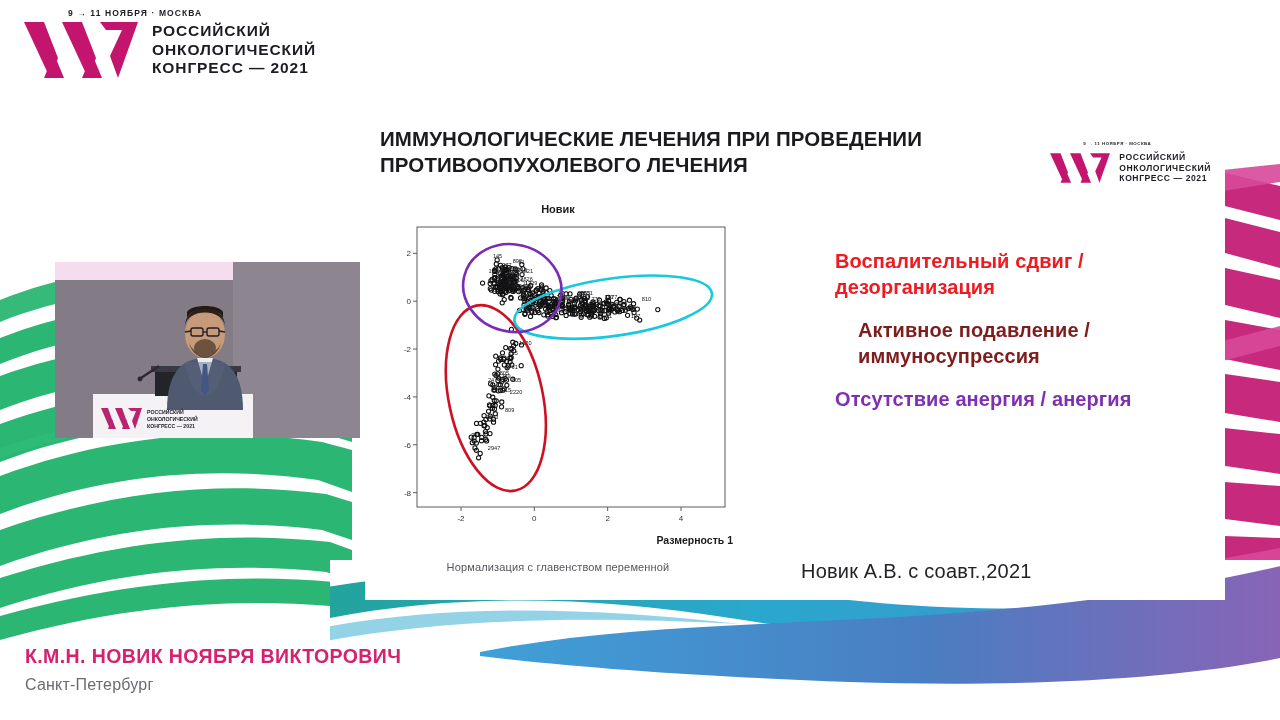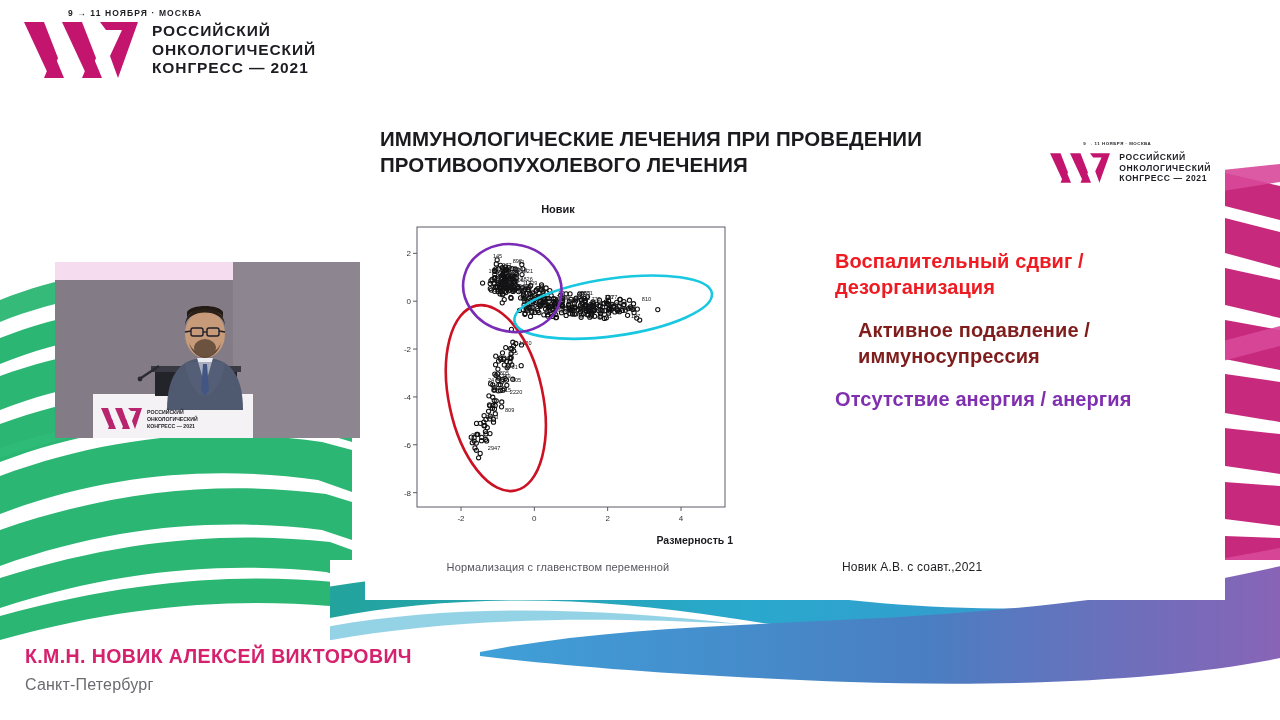--- a/index.html
+++ b/index.html
@@ -169,23 +169,23 @@
   }
   .legend-entry {
     font-size: 20px;
     font-weight: bold;
     line-height: 1.28;
     margin-bottom: 18px;
     letter-spacing: 0.1px;
   }
   #attribution {
     position: absolute;
-    left: 477px;
+    left: 436px;
     top: 452px;
-    font-size: 12px;
+    font-size: 20px;
     color: #232327;
     letter-spacing: 0.2px;
   }
 
   
   #video-thumb {
     position: absolute;
     left: 55px;
     top: 262px;
     width: 305px;
@@ -958,17 +958,17 @@
     <div id="legend">
       <div class="legend-entry" style="color: rgb(238, 27, 34);">Воспалительный сдвиг / дезорганизация</div>
       <div class="legend-entry" style="color: #7f1d1d; margin-left: 23px;">Активное подавление / иммуносупрессия</div>
       <div class="legend-entry" style="color: rgb(127, 47, 176);">Отсутствие анергия / анергия</div>
     </div>
 
     <div id="attribution">Новик А.В. с соавт.,2021</div>
   </div>
 
   <div id="speaker-block">
-    <div id="speaker-name">К.М.Н. НОВИК АЛЕКСЕЙ ВИКТОРОВИЧ</div>
+    <div id="speaker-name">К.М.Н. НОВИК НОЯБРЯ ВИКТОРОВИЧ</div>
     <div id="speaker-city">Санкт-Петербург</div>
   </div>
 
 </div>
 
 </body></html>

